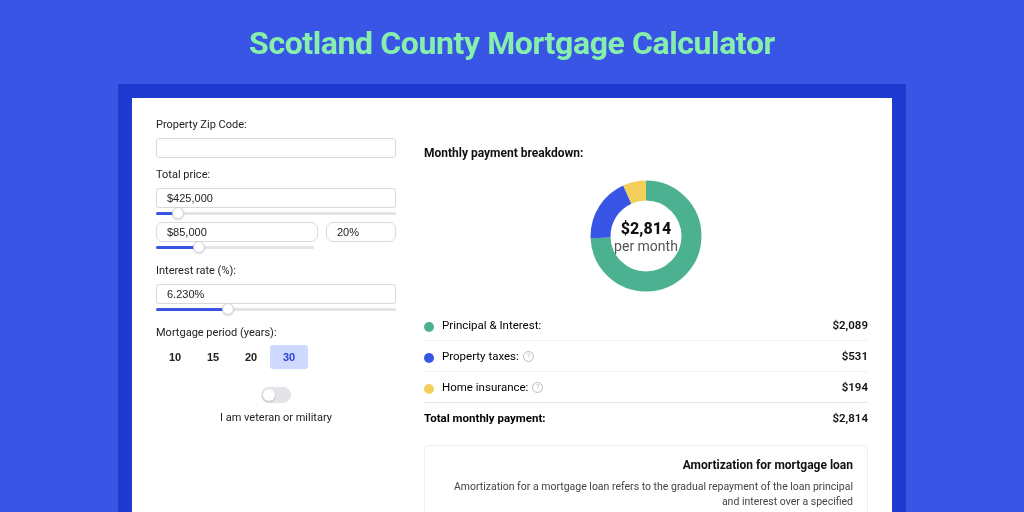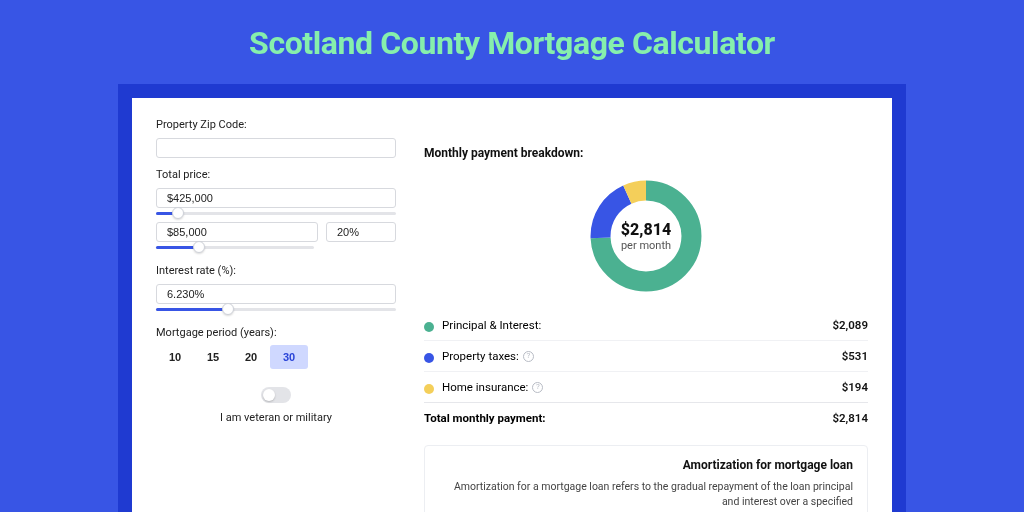--- a/index.html
+++ b/index.html
@@ -46,21 +46,21 @@
   .text-input {
     width: 100%;
     border: 1px solid #d7d9de;
     border-radius: 3px;
     height: 20px;
     padding: 0 10px;
     font-size: 11px;
     color: #222;
   }
   .row { display:flex; gap:8px; }
-  .row .text-input { flex:1; }
+  .row .text-input { flex:1;border-radius:7px; }
   .row .text-input.small { width:70px; flex:none; }
   .slider {
     width: 100%;
     height: 14px;
     position: relative;
     margin-top: -2px;
     margin-bottom: 2px;
   }
   .slider .track {
     position:absolute; left:0; right:0; top:6px; height:3px;
@@ -101,21 +101,21 @@
   .donut-wrap {
     display:flex; justify-content:center; padding: 6px 0 14px;
   }
   .donut { position:relative; width:120px; height:120px; }
   .donut svg { width:120px; height:120px; transform:rotate(-90deg); }
   .donut .center {
     position:absolute; inset:0; display:flex; flex-direction:column;
     align-items:center; justify-content:center;
   }
   .donut .center .amt { font-size:16px; font-weight:800; color:#111; }
-  .donut .center .per { font-size:11px; color:#555; }
+  .donut .center .per { font-size:14px; color:#555; }
 
   .legend-row {
     display:flex; align-items:flex-end; padding:8px 0;
     border-top:1px solid #f0f1f4;
     font-size:11.5px;
   }
   .legend-row:first-of-type { border-top:none; }
   .legend-row.total { font-weight:700; border-top:1px solid #e6e7eb; }
   .dot { width:10px; height:10px; border-radius:50%; margin-right:8px; flex-shrink:0; }
   .legend-label { flex:1; display:flex; align-items:center; gap:4px; }

